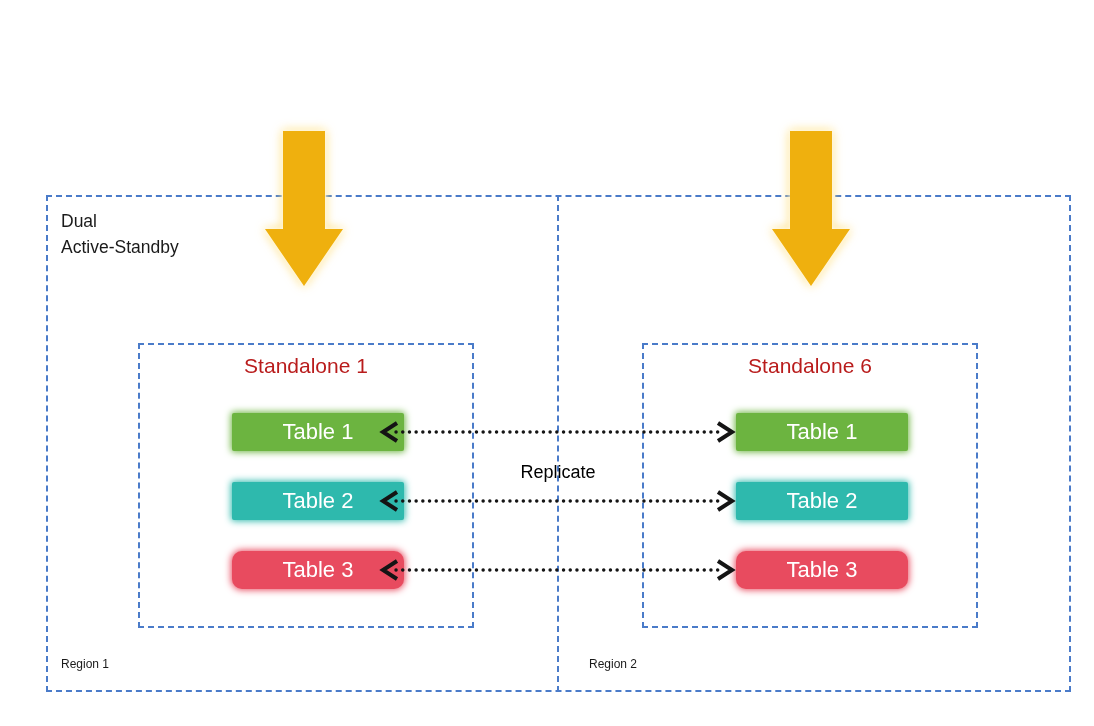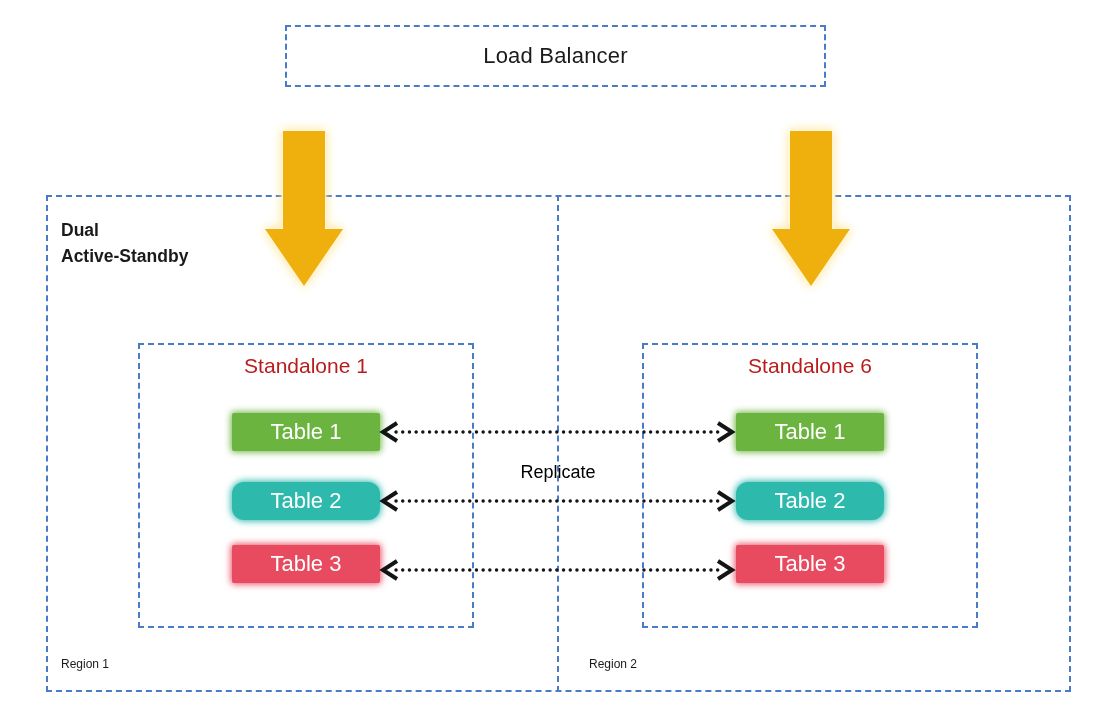--- a/index.html
+++ b/index.html
@@ -11,58 +11,55 @@
     overflow:hidden;
   }
   .dashed-box { position:absolute; border:2px dashed var(--dashed-border,#4a7bc9); box-sizing:border-box; background:transparent; }
 
   .lb-box { left:285px; top:25px; width:541px; height:62px; display:flex; align-items:center; justify-content:center; }
   .lb-label { font-size:22px; letter-spacing:.2px; }
 
   .outer-box { left:46px; top:195px; width:1025px; height:497px; }
   .divider { position:absolute; left:557px; top:195px; height:497px; width:0; border-left:2px dashed var(--dashed-border,#4a7bc9); }
 
-  .cluster-label { position:absolute; left:61px; top:217px; font-size:17.5px; line-height:26px;font-weight:bold; }
+  .cluster-label { position:absolute; left:61px; top:208px; font-size:17.5px; line-height:26px; }
 
   .region-label { position:absolute; top:657px; font-size:12px; }
   .r1 { left:61px; }
   .r2 { left:589px; }
 
   .sa-box { width:336px; height:285px; }
   .sa1 { left:138px; top:343px; }
   .sa2 { left:642px; top:343px; }
   .sa-title { position:absolute; top:9px; left:0; width:100%; text-align:center; font-size:21px; color:#b91c1c; }
 
   .table-node {
-    position:absolute; left:92px; width:148px; height:38px;
+    position:absolute; left:92px; width:172px; height:38px;
     background:var(--c); border-radius:2px;
     display:flex; align-items:center; justify-content:center;
     color:var(--table-text,#fff); font-size:22px;
     box-shadow:0 0 7px 1px var(--c);
   }
   .t0 { top:68px; }
-  .t1 { top:137px;border-radius:12px; }
-  .t2 { top:200px; }
+  .t1 { top:137px; }
+  .t2 { top:206px;border-radius:10px; }
 
   .overlay { position:absolute; left:0; top:0; width:1094px; height:726px; pointer-events:none; }
 
   .gold-arrow { fill:var(--gold-arrow,#efb00e); filter:drop-shadow(0 0 2.5px rgba(255,255,255,.95)) drop-shadow(0 0 5px rgba(255,214,90,.8)); }
   .dot-line { stroke:var(--dotted-arrow,#141414); stroke-width:3.4; stroke-dasharray:0.1 6.6; stroke-linecap:round; fill:none; }
   .chevron { stroke:var(--dotted-arrow,#141414); stroke-width:4; fill:none; stroke-linejoin:miter; }
 
   .replicate-label { position:absolute; left:498px; top:462px; width:120px; text-align:center; font-size:18px; color:#000; }
 </style>
 </head>
 <body>
 
 <div class="canvas">
 
-  <div class="dashed-box lb-box">
-    <span class="lb-label">Load Balancer</span>
-  </div>
 
   <div class="dashed-box outer-box"></div>
   <div class="divider"></div>
 
   <div class="cluster-label">
     <div>Dual</div>
     <div>Active-Standby</div>
   </div>
 
   <div class="region-label r1">Region 1</div>

